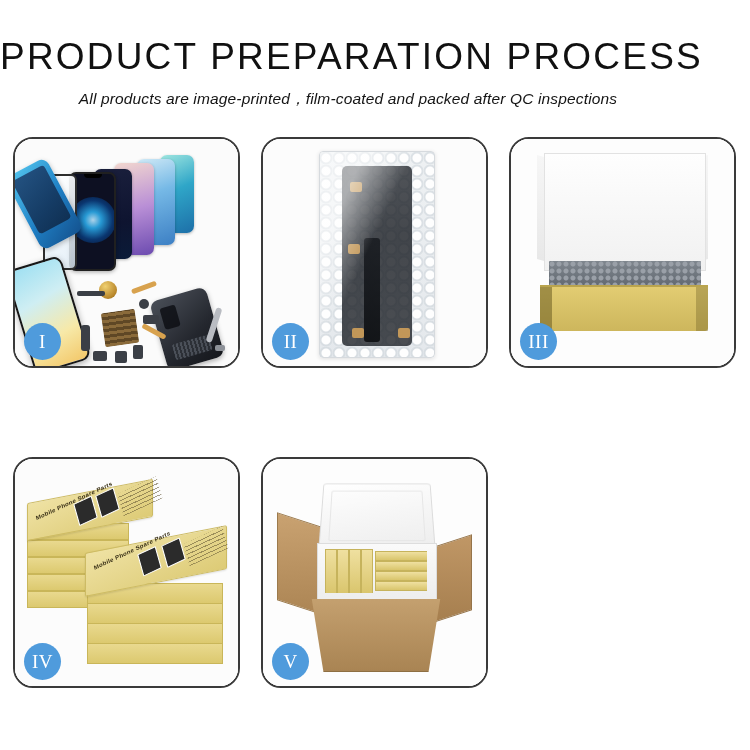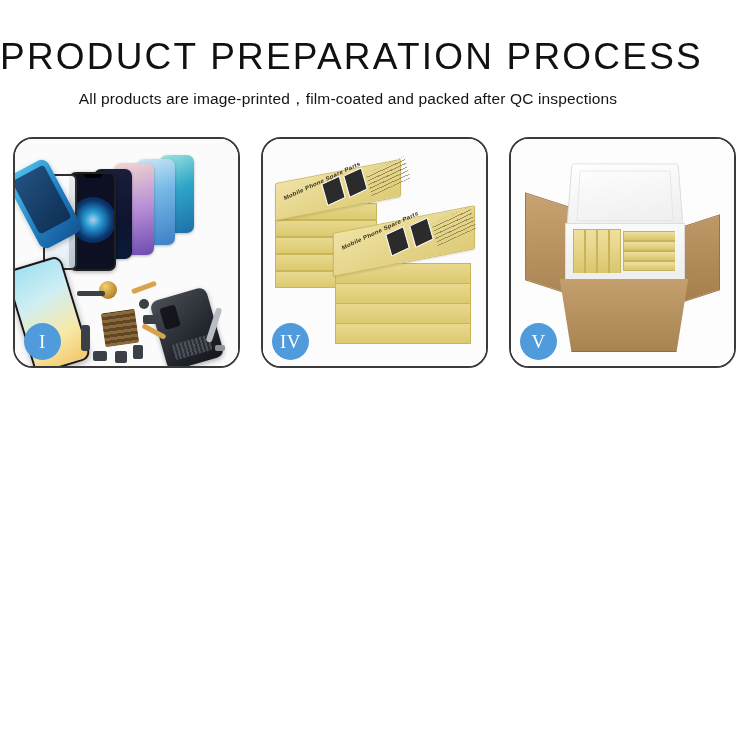--- a/index.html
+++ b/index.html
@@ -31,20 +31,21 @@
     white-space: nowrap;
   }
   .page-subtitle {
     margin-top: 12px;
     font-family: "Liberation Sans", sans-serif;
     font-size: 15.5px;
     font-weight: 400;
     letter-spacing: 0.15px;
     color: #141414;
     white-space: nowrap;
+    font-style: italic;
   }
 
   
   .grid {
     position: absolute;
     left: 13px;
     top: 137px;
     width: 724px;
     display: grid;
     grid-template-columns: repeat(3, 227px);
@@ -366,21 +367,48 @@
       <div class="part" style="left:128px;top:176px;width:16px;height:9px;"></div>
       <div class="part" style="left:124px;top:160px;width:10px;height:10px;border-radius:50%;"></div>
       <div class="flex-cable" style="left:116px;top:146px;transform:rotate(-20deg);"></div>
       <div class="flex-cable" style="left:126px;top:190px;transform:rotate(28deg);"></div>
       <div class="part" style="left:196px;top:168px;width:6px;height:36px;border-radius:3px;transform:rotate(18deg);background:#b9bcc2;"></div>
       <div class="part" style="left:200px;top:206px;width:10px;height:6px;background:#8d9198;"></div>
     </div>
     <div class="badge">I</div>
   </div>
 
-
+  <div class="panel p2">
+    <div class="panel-stage">
+      <div class="bg"></div>
+      <div class="bubble-bag">
+        <div class="bag-screen"></div>
+        <div class="bag-flex"></div>
+        <div class="bag-tape" style="left:30px;top:30px;"></div>
+        <div class="bag-tape" style="left:28px;top:92px;"></div>
+        <div class="bag-tape" style="left:32px;top:176px;"></div>
+        <div class="bag-tape" style="left:78px;top:176px;"></div>
+        <div class="bag-gloss"></div>
+      </div>
+    </div>
+    <div class="badge">II</div>
+  </div>
+
+  <div class="panel p3">
+    <div class="panel-stage">
+      <div class="bg"></div>
+      <div class="box3-lid-left"></div>
+      <div class="box3-lid-right"></div>
+      <div class="box3-lid"></div>
+      <div class="box3-foam"></div>
+      <div class="box3-front-lip"></div>
+      <div class="box3-body"></div>
+    </div>
+    <div class="badge">III</div>
+  </div>
 
   <div class="panel p4">
     <div class="panel-stage">
       <div class="bg"></div>
       <div class="stack">
 
         <div class="sbox" style="left:2px;top:44px;width:100px;height:15px;"></div>
         <div class="sbox" style="left:2px;top:61px;width:100px;height:15px;"></div>
         <div class="sbox" style="left:2px;top:78px;width:100px;height:15px;"></div>
         <div class="sbox" style="left:2px;top:95px;width:100px;height:15px;"></div>

